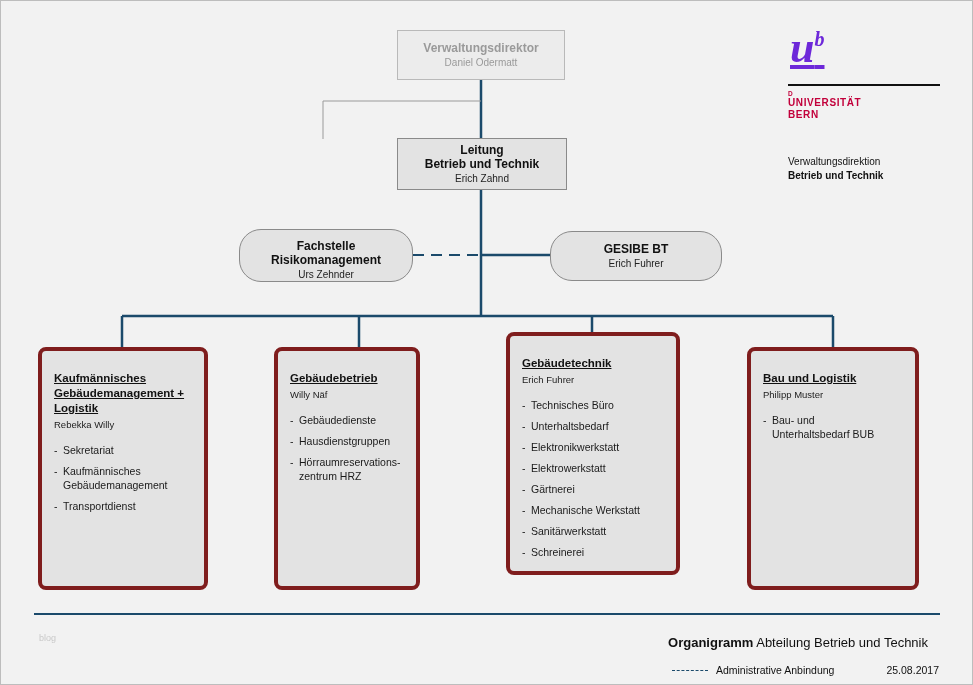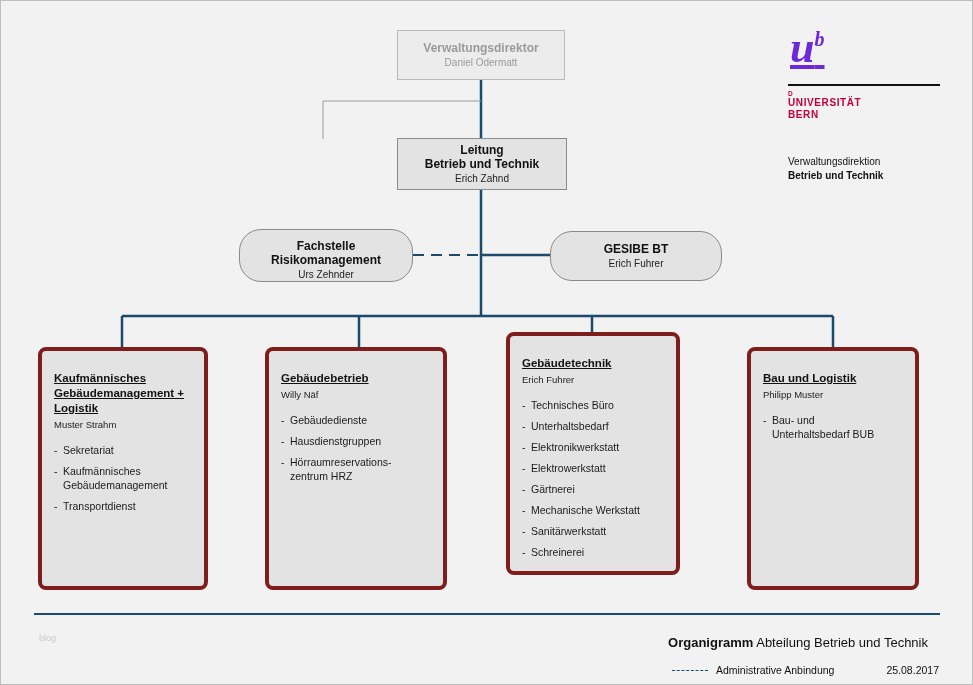--- a/index.html
+++ b/index.html
@@ -243,30 +243,30 @@
 
   <div class="node rounded" style="left:549px; top:230px; width:172px; height:50px;">
     <div class="title">GESIBE BT</div>
     <div class="subtitle">Erich Fuhrer</div>
   </div>
 
   <div class="dept" style="left:37px; top:346px; width:170px; height:243px;">
     <div class="dept-title" style="white-space:pre-line;">Kaufmännisches
 Gebäudemanagement +
 Logistik</div>
-    <div class="dept-person">Muster Strahm</div>
+    <div class="dept-person">Rebekka Willy</div>
     <ul>
       <li>Sekretariat</li>
       <li>Kaufmännisches
  Gebäudemanagement</li>
       <li>Transportdienst</li>
     </ul>
   </div>
 
-  <div class="dept" style="left:264px; top:346px; width:182px; height:243px;">
+  <div class="dept" style="left:273px; top:346px; width:146px; height:243px;">
     <div class="dept-title" style="white-space:pre-line;">Gebäudebetrieb</div>
     <div class="dept-person">Willy Näf</div>
     <ul>
       <li>Gebäudedienste</li>
       <li>Hausdienstgruppen</li>
       <li>Hörraumreservations-
  zentrum HRZ</li>
     </ul>
   </div>
 

